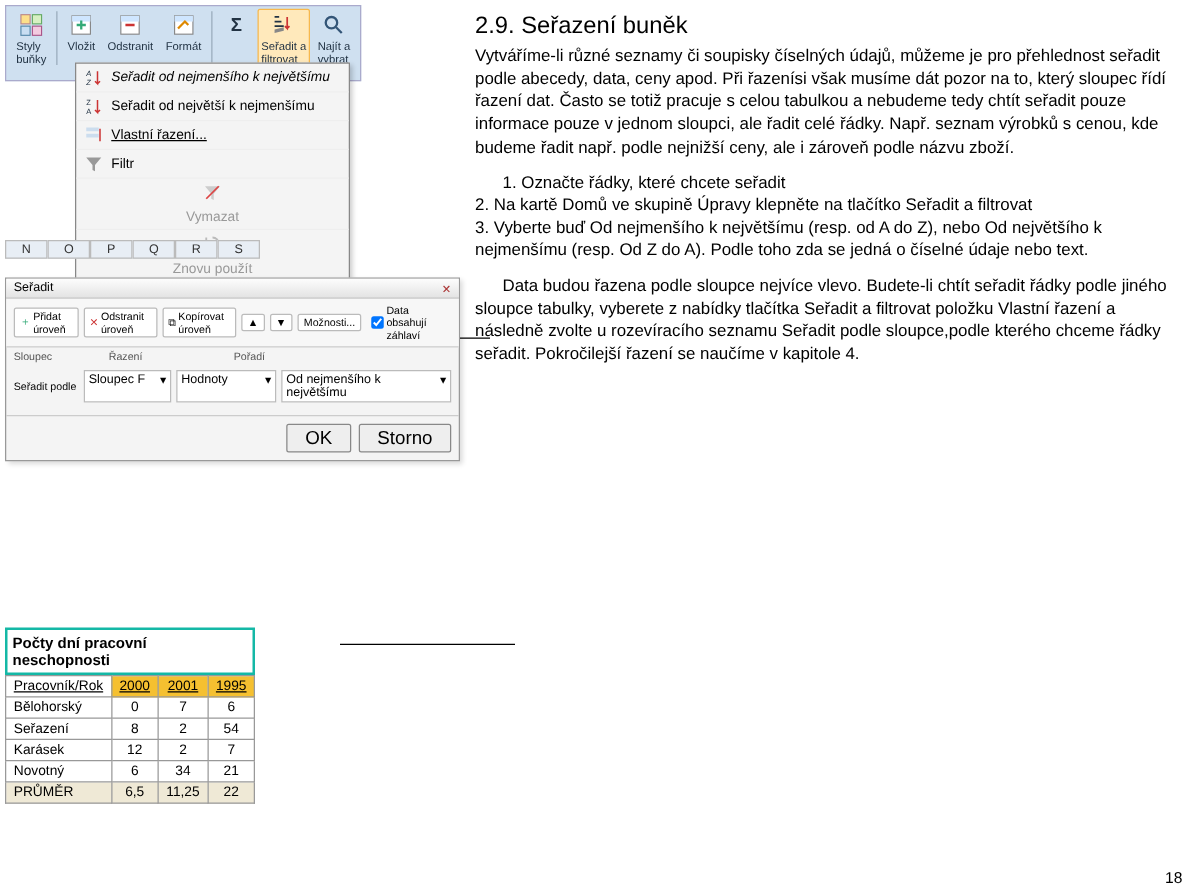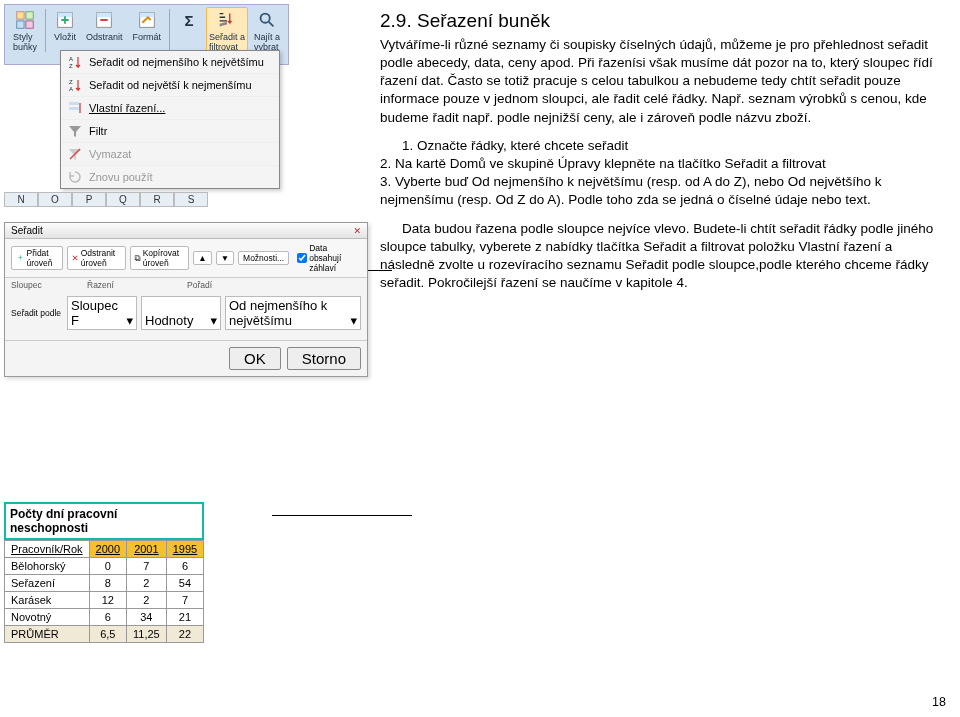--- a/index.html
+++ b/index.html
@@ -76,26 +76,26 @@
     font-size: 11px;
     box-shadow: 2px 2px 4px rgba(0,0,0,0.2);
   }
   .dropdown .row {
     display: flex;
     align-items: center;
     gap: 6px;
     padding: 3px 6px;
     border-top: 1px solid #eee;
   }
-  .dropdown .row:first-child { border-top: none; }
+  .dropdown .row:first-child { border-top: none; font-style: italic; }
   .dropdown .row .ic {
     width: 16px; height: 16px;
     display:flex;align-items:center;justify-content:center;
   }
-  .dropdown .row.disabled { color: #999; }
+  .dropdown .row.disabled { color: #999; flex-direction: column; }
   
   .sheet-head {
     position: absolute;
     top: 192px;
     left: 4px;
     display: flex;
     gap: 0;
     font-size: 10px;
   }
   .sheet-head .col {
@@ -149,22 +149,22 @@
   .sort-dialog .cols .c1{width:76px;}
   .sort-dialog .cols .c2{width:100px;}
   .sort-dialog .cols .c3{flex:1;}
   .sort-dialog .row2 {
     display:flex;
     padding: 4px 6px 10px 6px;
     gap: 4px;
   }
   .sort-dialog .row2 .lbl{font-size:8.5px; width:52px; display:flex;align-items:center;}
   .sort-dialog .row2 .sel{
-    border:1px solid #bbb; background:#fff; font-size:13px;
-    padding:1px 3px; display:flex; align-items:flex-end; justify-content:space-between;
+    border:1px solid #bbb; background:#fff; font-size:10px;
+    padding:1px 3px; display:flex; align-items:flex-start; justify-content:space-between;
   }
   .sort-dialog .footer {
     display:flex; justify-content:flex-end; gap:6px;
     padding: 6px;
     border-top:1px solid #ccc;
   }
   .sort-dialog .footer .btn {
     border:1px solid #888; background:#eee;
     padding: 2px 14px; font-size:15px; border-radius:2px;
   }

